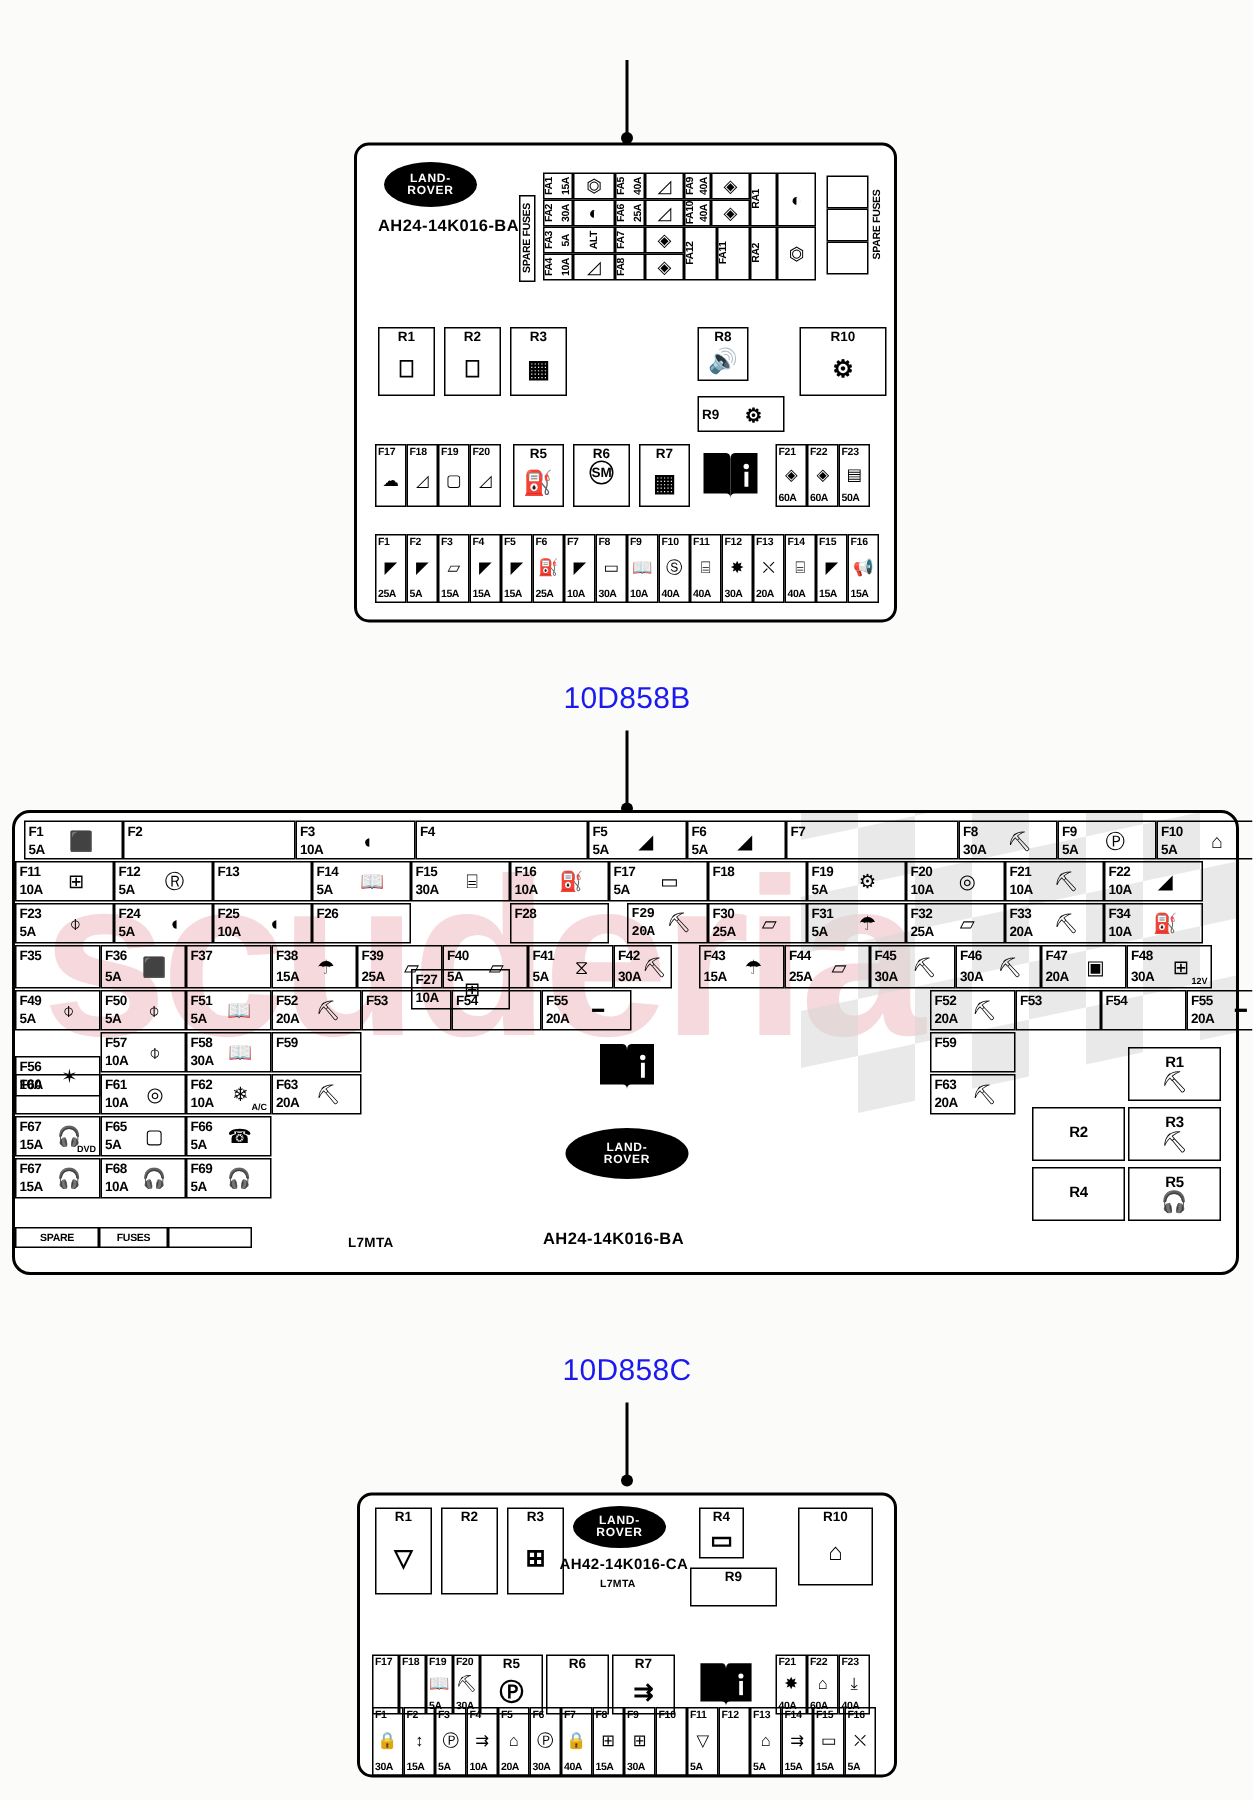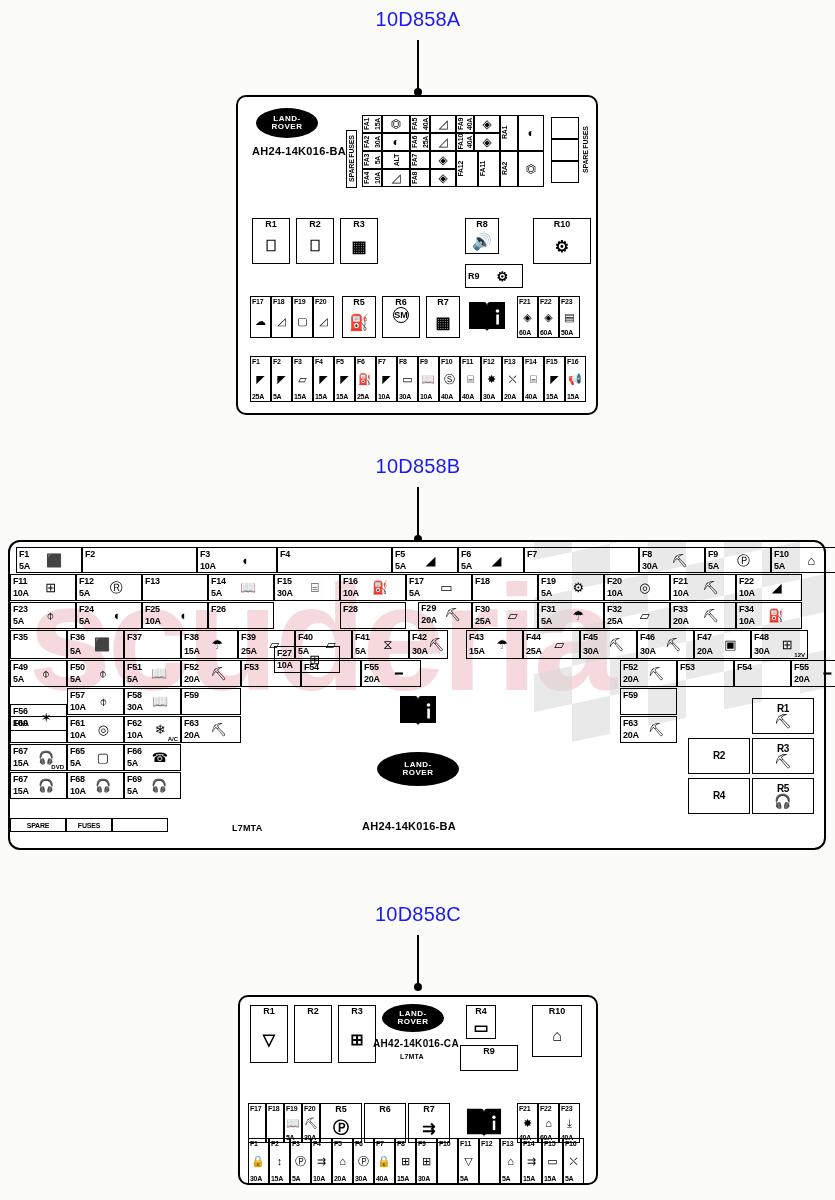--- a/index.html
+++ b/index.html
@@ -209,21 +209,20 @@
     writing-mode: vertical-rl;
     transform: rotate(180deg);
   }
   svg { display: block; }
 </style>
 </head>
 <body>
 
 <div id="page">
 
-  <div class="callout" style="left:318px; top:8px;">10D858A</div>
   <div class="leader" style="left:417px; top:40px; height:52px;"></div>
 
   <div class="panel" style="left:236px; top:95px; width:362px; height:320px;">
   </div>
 
   <div class="logo" style="left:256px; top:108px; width:62px; height:30px;">
     <span class="l1">LAND-</span>
     <span class="l2">ROVER</span>
   </div>
   <div class="partno" style="left:252px; top:145px;">AH24-14K016-BA</div>

